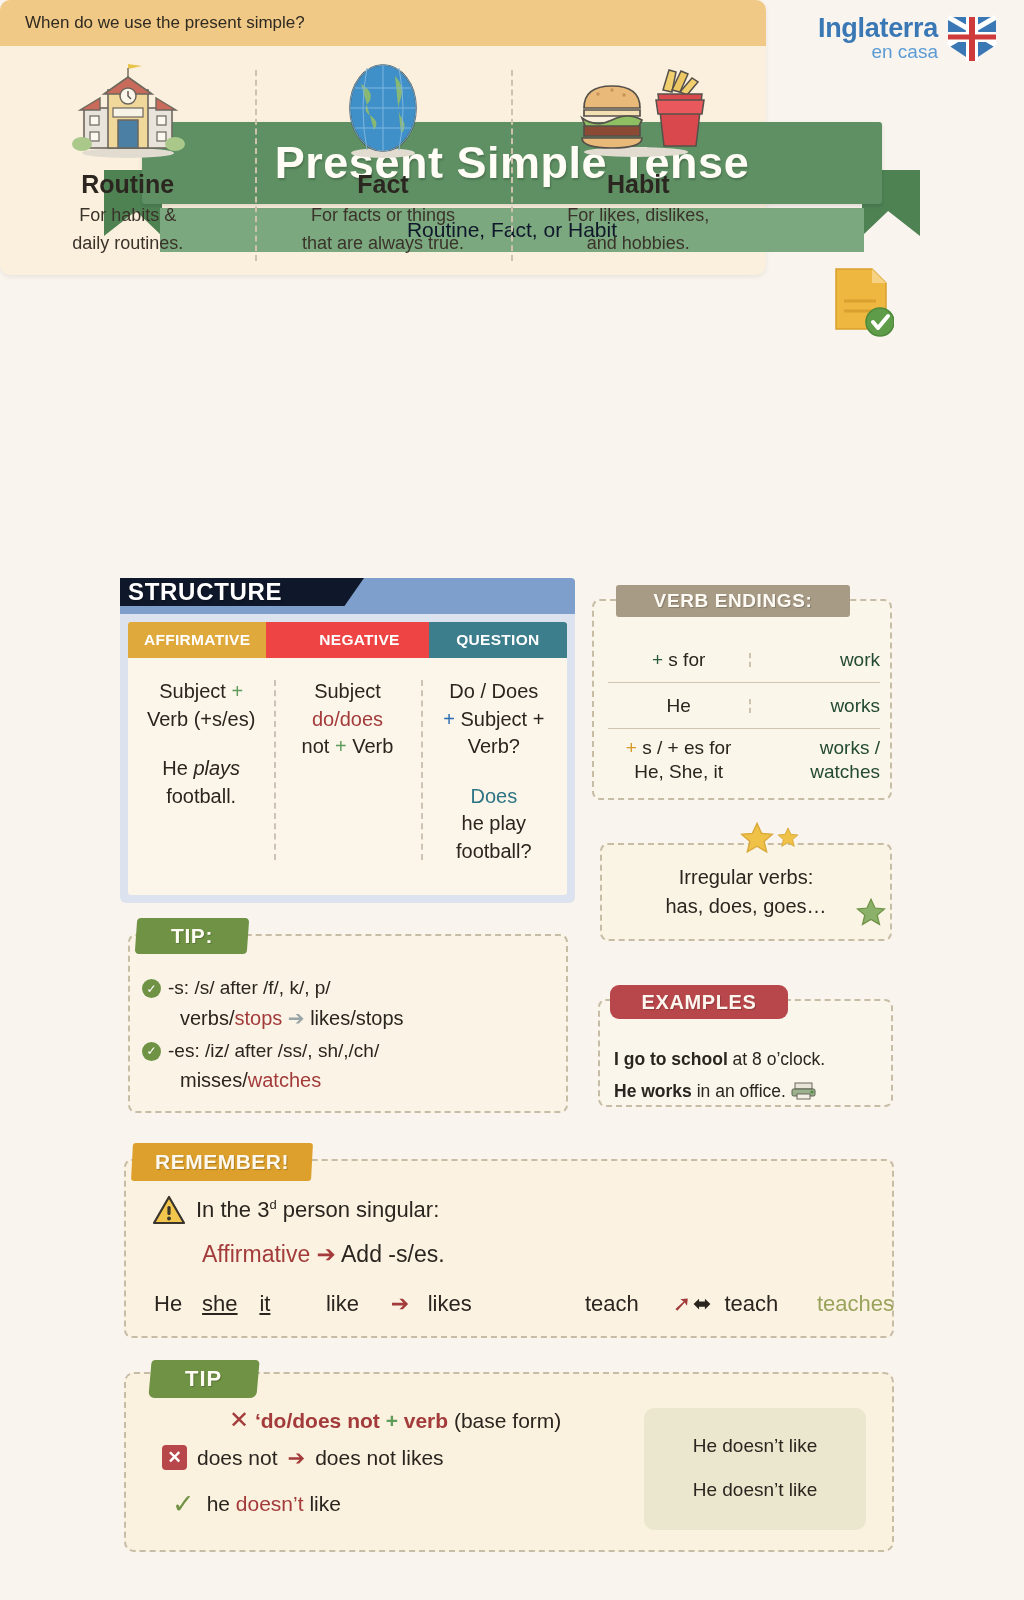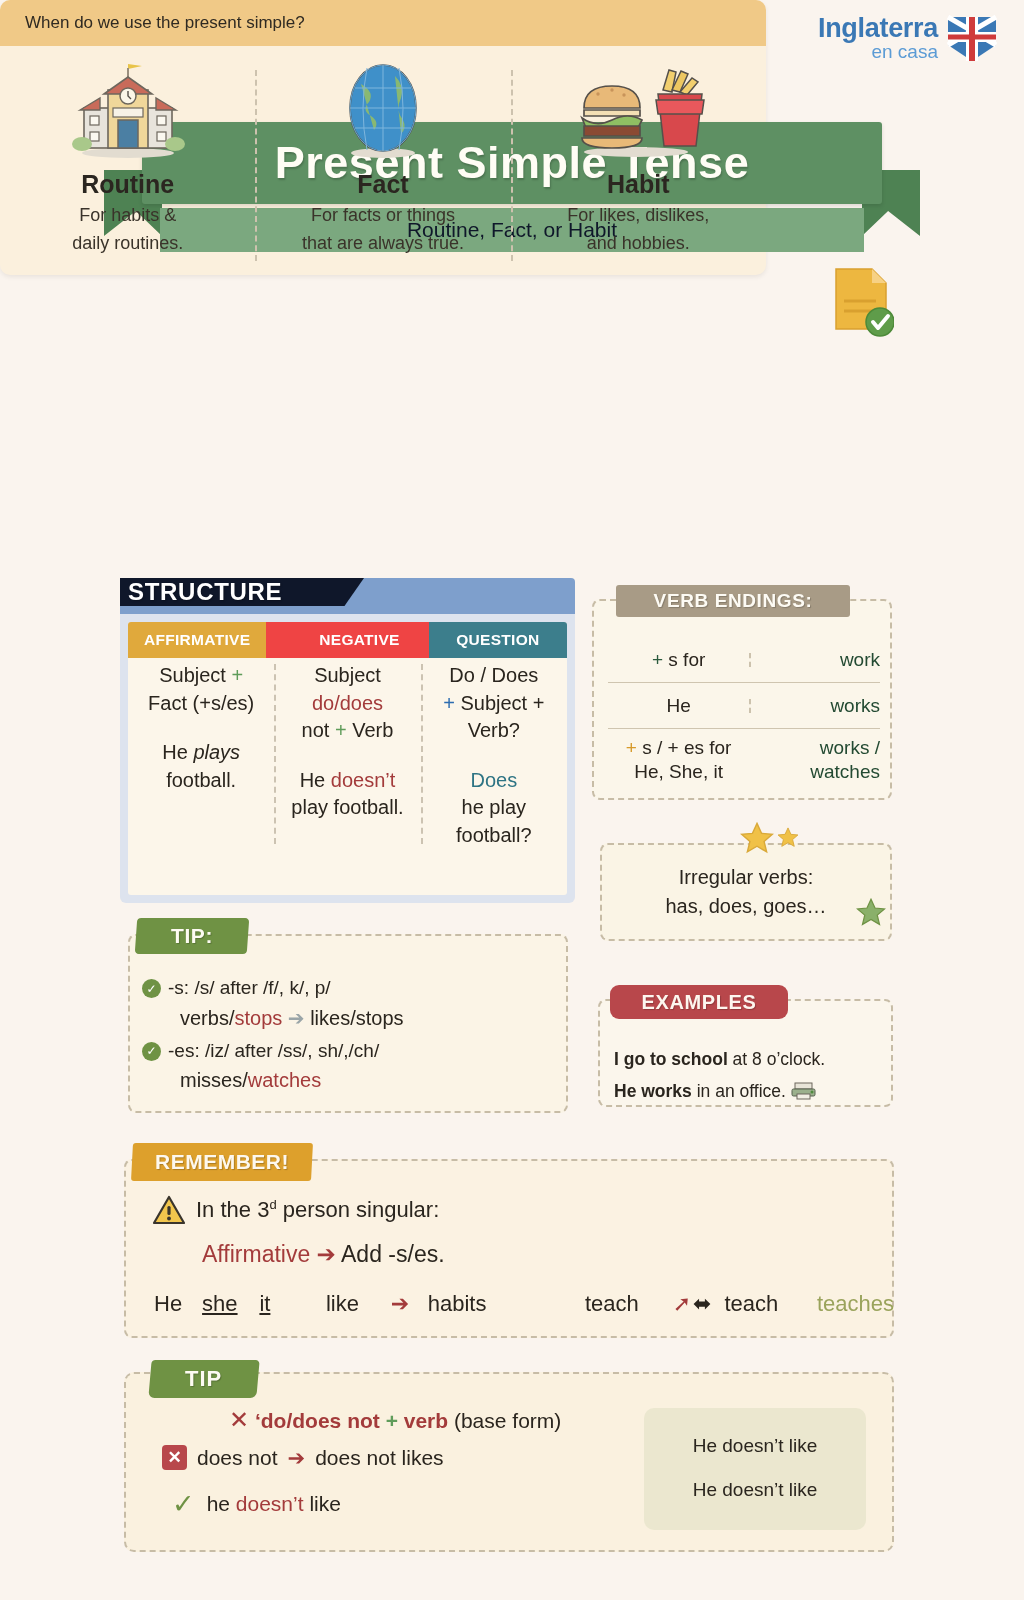--- a/index.html
+++ b/index.html
@@ -59,21 +59,21 @@
     text-shadow: 1px 1px 2px rgba(0,0,0,.25); }
   .struct-body { position: absolute; left: 0; top: 36px; width: 455px; height: 289px;
     background: #dde3ee; border-radius: 0 0 6px 6px; padding: 8px; }
   .struct-inner { background: #fcf6ea; width: 100%; height: 100%; border-radius: 3px; overflow: hidden; }
   .struct-heads { display: flex; height: 36px; }
   .sh { flex: 1; display: flex; align-items: center; justify-content: center; color: #fff;
     font-size: 15.5px; font-weight: bold; letter-spacing: .3px; }
   .sh.aff { background: #e0a93c; }
   .sh.neg { background: #ef4444; padding-left: 24px; }
   .sh.que { background: #3c7e8c; }
-  .struct-cols { display: flex; padding-top: 4px; }
+  .struct-cols { display: flex; padding-top: 20px; }
   .scol { flex: 1; text-align: center; position: relative; padding: 0 3px; }
   .scol + .scol::before { content: ""; position: absolute; left: 0; top: 2px; height: 180px;
     border-left: 2px dashed #ccc3b2; }
   .s-form { font-size: 20px; color: #2a251e; line-height: 1.38; }
   .s-ex { font-size: 20px; color: #2a251e; line-height: 1.38; margin-top: 22px; }
   .c-green { color: #5f9c5a; } .c-red { color: #a33b3b; } .c-blue { color: #2c6cb0; }
   .c-teal { color: #2e7484; } .c-orange { color: #d79a2b; } .c-dkgreen { color: #2c5b3e; }
   .ital { font-style: italic; }
 
   
@@ -309,41 +309,36 @@
         <div class="sh aff">AFFIRMATIVE</div>
         <div class="sh neg">NEGATIVE</div>
         <div class="sh que">QUESTION</div>
       </div>
       <div class="struct-cols">
 
         <div class="scol">
           <div class="s-form">
             <span>Subject</span>
             <span class="c-green">+</span><br>
-            <span>Fact (+s/es)</span>
+            <span>Verb (+s/es)</span>
           </div>
           <div class="s-ex">
             <span>He</span>
             <span class="ital">plays</span><br>
             <span>football.</span>
           </div>
         </div>
 
         <div class="scol">
           <div class="s-form">
             <span>Subject</span><br>
             <span class="c-red">do/does</span><br>
             <span>not</span>
             <span class="c-green">+</span>
             <span>Verb</span>
-          </div>
-          <div class="s-ex">
-            <span>He</span>
-            <span class="c-red">doesn’t</span><br>
-            <span>play football.</span>
           </div>
         </div>
 
         <div class="scol">
           <div class="s-form">
             <span>Do / Does</span><br>
             <span class="c-blue">+</span>
             <span>Subject +</span><br>
             <span>Verb?</span>
           </div>
@@ -473,21 +468,21 @@
     <span class="c-red">Affirmative</span>
     <span class="c-red">➔</span>
     <span>Add -s/es.</span>
   </div>
   <div class="rem-l3">
     <span style="width:52px">He</span>
     <span class="u" style="width:62px">she</span>
     <span class="u" style="width:72px">it</span>
     <span style="width:70px">like</span>
     <span class="c-red" style="width:40px">➔</span>
-    <span style="width:170px">habits</span>
+    <span style="width:170px">likes</span>
     <span style="width:95px">teach</span>
     <span style="width:22px;color:#a33b3b">➚</span>
     <span style="width:34px">⬌</span>
     <span style="width:100px">teach</span>
     <span style="color:#9aa35c">teaches</span>
   </div>
 </div>
 
 <div class="tip2-wrap">
   <div class="tip2-box"></div>

